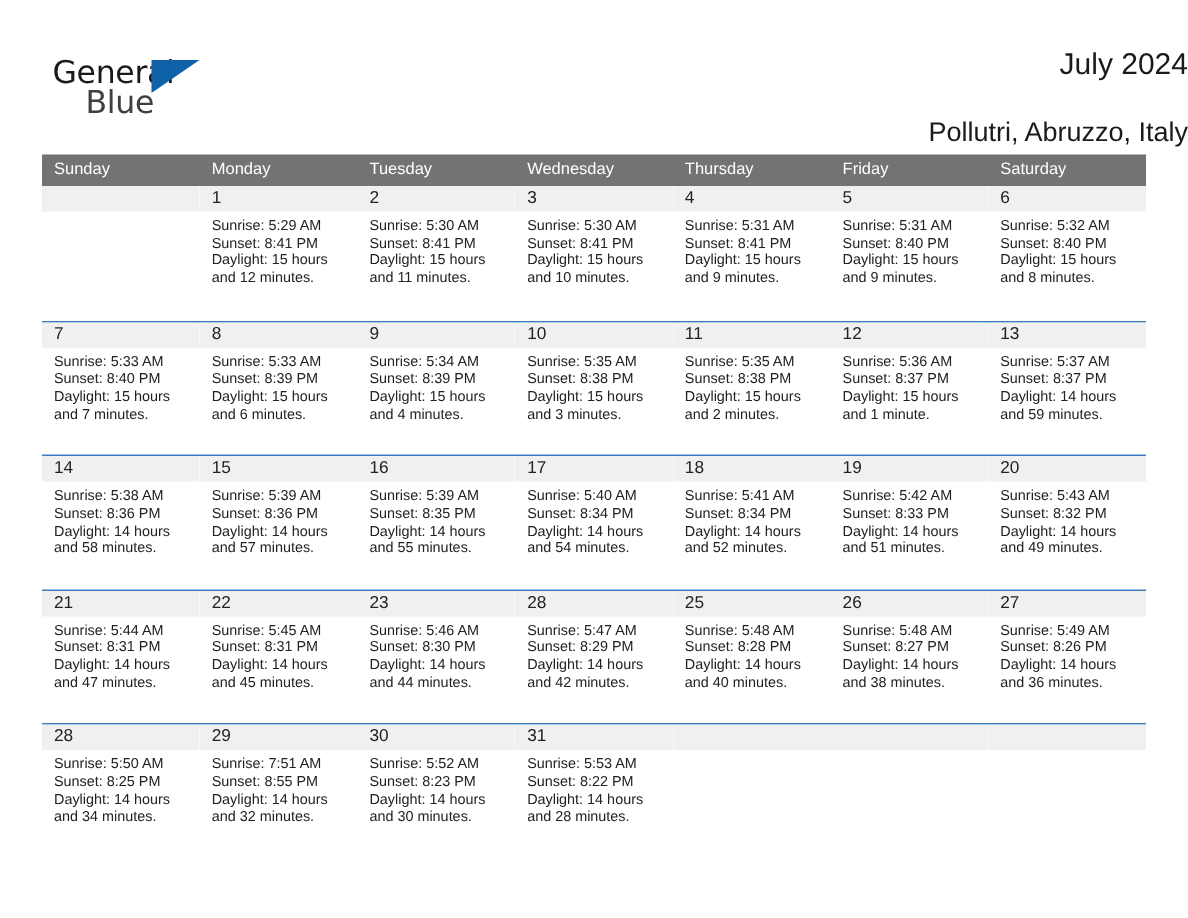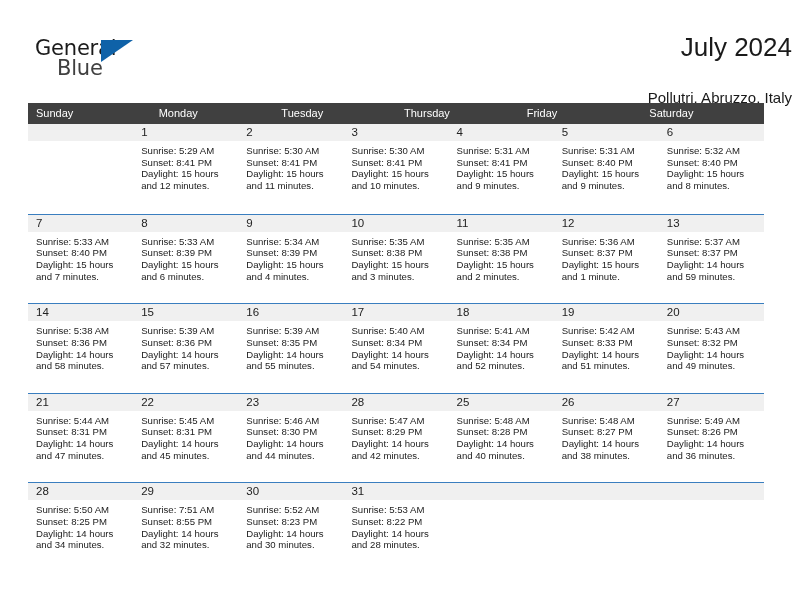--- a/index.html
+++ b/index.html
@@ -61,46 +61,45 @@
     top: 4px;
     width: 0;
     height: 0;
     border-left: 32px solid #0f62a8;
     border-bottom: 22px solid transparent;
   }
   .title {
     position: absolute;
     right: 36px;
     top: 32px;
-    font-size: 26px;
+    font-size: 20px;
     color: #1a1a1a;
     text-align: right;
     white-space: nowrap;
   }
   .subtitle {
     position: absolute;
     right: 36px;
     top: 78px;
-    font-size: 15px;
+    font-size: 18px;
     color: #1a1a1a;
     text-align: right;
     white-space: nowrap;
-    margin-top: 11px;
   }
 
   
   .calendar {
     position: absolute;
     left: 28px;
     top: 103px;
     width: 736px;
   }
   .weekdays {
     display: flex;
-    background: #404040;
+    background: #737373;
     height: 21px;
   }
   .weekday {
     flex: 1 1 0;
     color: #ffffff;
     font-size: 11px;
     line-height: 21px;
     padding-left: 8px;
     box-sizing: border-box;
     white-space: nowrap;
@@ -155,20 +154,21 @@
     </div>
     <div class="title">July 2024</div>
     <div class="subtitle">Pollutri, Abruzzo, Italy</div>
   </div>
 
   <div class="calendar">
     <div class="weekdays">
         <div class="weekday">Sunday</div>
         <div class="weekday">Monday</div>
         <div class="weekday">Tuesday</div>
+        <div class="weekday">Wednesday</div>
         <div class="weekday">Thursday</div>
         <div class="weekday">Friday</div>
         <div class="weekday">Saturday</div>
       </div>
     <div class="weeks">
         <div class="week">
           <div class="cell empty">
             <div class="cell-daynum"></div>
           </div>
           <div class="cell">

